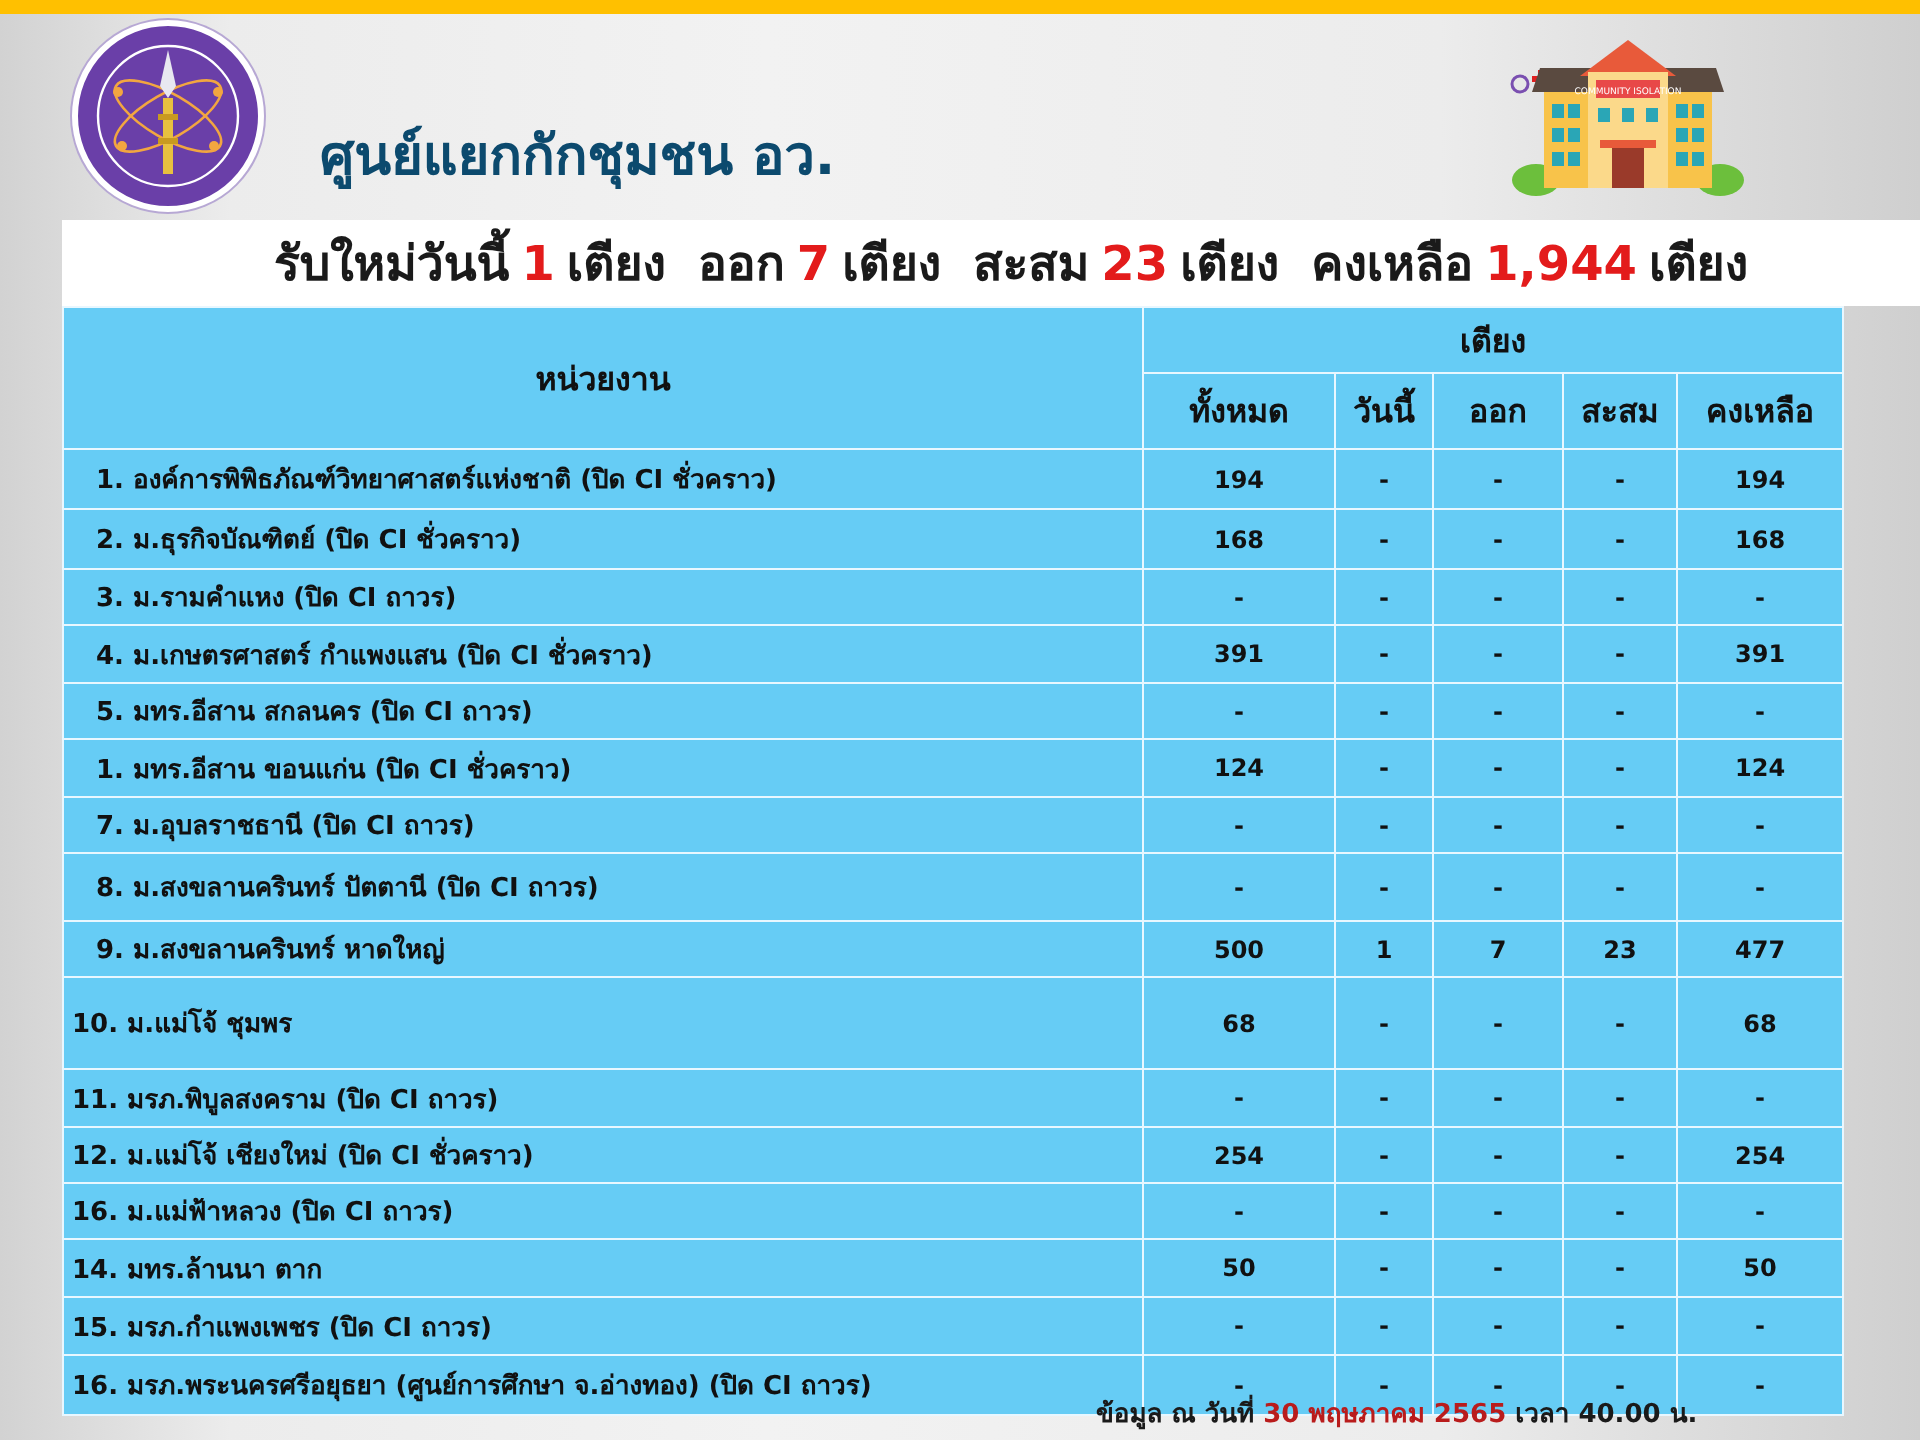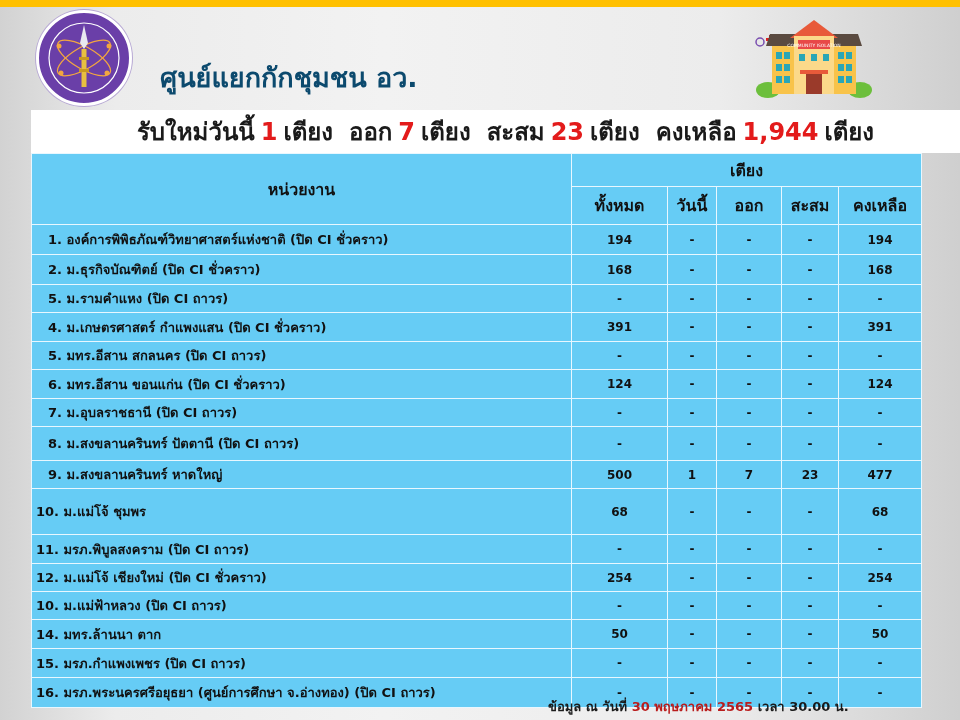--- a/index.html
+++ b/index.html
@@ -164,21 +164,21 @@
       </tr>
       <tr style="height: 30px; margin-top: 31px;">
         <td class="name">2. ม.ธุรกิจบัณฑิตย์  (ปิด CI ชั่วคราว)</td>
         <td class="val">168</td>
         <td class="val">-</td>
         <td class="val">-</td>
         <td class="val">-</td>
         <td class="val">168</td>
       </tr>
       <tr style="height: 28px;">
-        <td class="name">5. ม.รามคำแหง (ปิด CI ถาวร)</td>
+        <td class="name">3. ม.รามคำแหง (ปิด CI ถาวร)</td>
         <td class="val">-</td>
         <td class="val">-</td>
         <td class="val">-</td>
         <td class="val">-</td>
         <td class="val">-</td>
       </tr>
       <tr style="height: 29px;">
         <td class="name">4. ม.เกษตรศาสตร์ กำแพงแสน (ปิด CI ชั่วคราว)</td>
         <td class="val">391</td>
         <td class="val">-</td>
@@ -188,21 +188,21 @@
       </tr>
       <tr style="height: 28px;">
         <td class="name">5. มทร.อีสาน สกลนคร (ปิด CI ถาวร)</td>
         <td class="val">-</td>
         <td class="val">-</td>
         <td class="val">-</td>
         <td class="val">-</td>
         <td class="val">-</td>
       </tr>
       <tr style="height: 29px;">
-        <td class="name">6. มทร.อีสาน ขอนแก่น (ปิด CI ชั่วคราว)</td>
+        <td class="name">1. มทร.อีสาน ขอนแก่น (ปิด CI ชั่วคราว)</td>
         <td class="val">124</td>
         <td class="val">-</td>
         <td class="val">-</td>
         <td class="val">-</td>
         <td class="val">124</td>
       </tr>
       <tr style="height: 28px;">
         <td class="name">7. ม.อุบลราชธานี (ปิด CI ถาวร)</td>
         <td class="val">-</td>
         <td class="val">-</td>
@@ -244,21 +244,21 @@
       </tr>
       <tr style="height: 28px;">
         <td class="name wide">12. ม.แม่โจ้ เชียงใหม่  (ปิด CI ชั่วคราว)</td>
         <td class="val">254</td>
         <td class="val">-</td>
         <td class="val">-</td>
         <td class="val">-</td>
         <td class="val">254</td>
       </tr>
       <tr style="height: 28px;">
-        <td class="name wide">10. ม.แม่ฟ้าหลวง  (ปิด CI ถาวร)</td>
+        <td class="name wide">16. ม.แม่ฟ้าหลวง  (ปิด CI ถาวร)</td>
         <td class="val">-</td>
         <td class="val">-</td>
         <td class="val">-</td>
         <td class="val">-</td>
         <td class="val">-</td>
       </tr>
       <tr style="height: 29px;">
         <td class="name wide">14. มทร.ล้านนา ตาก</td>
         <td class="val">50</td>
         <td class="val">-</td>
@@ -282,14 +282,14 @@
         <td class="val">-</td>
         <td class="val">-</td>
       </tr>
     </tbody>
 </table>
 
 <div class="footer">
   <span>ข้อมูล ณ วันที่</span>
   <span class="red">30  พฤษภาคม 2565</span>
   <span>เวลา</span>
-  <span>30.00 น.</span>
+  <span>40.00 น.</span>
 </div>
 
 </body></html>

